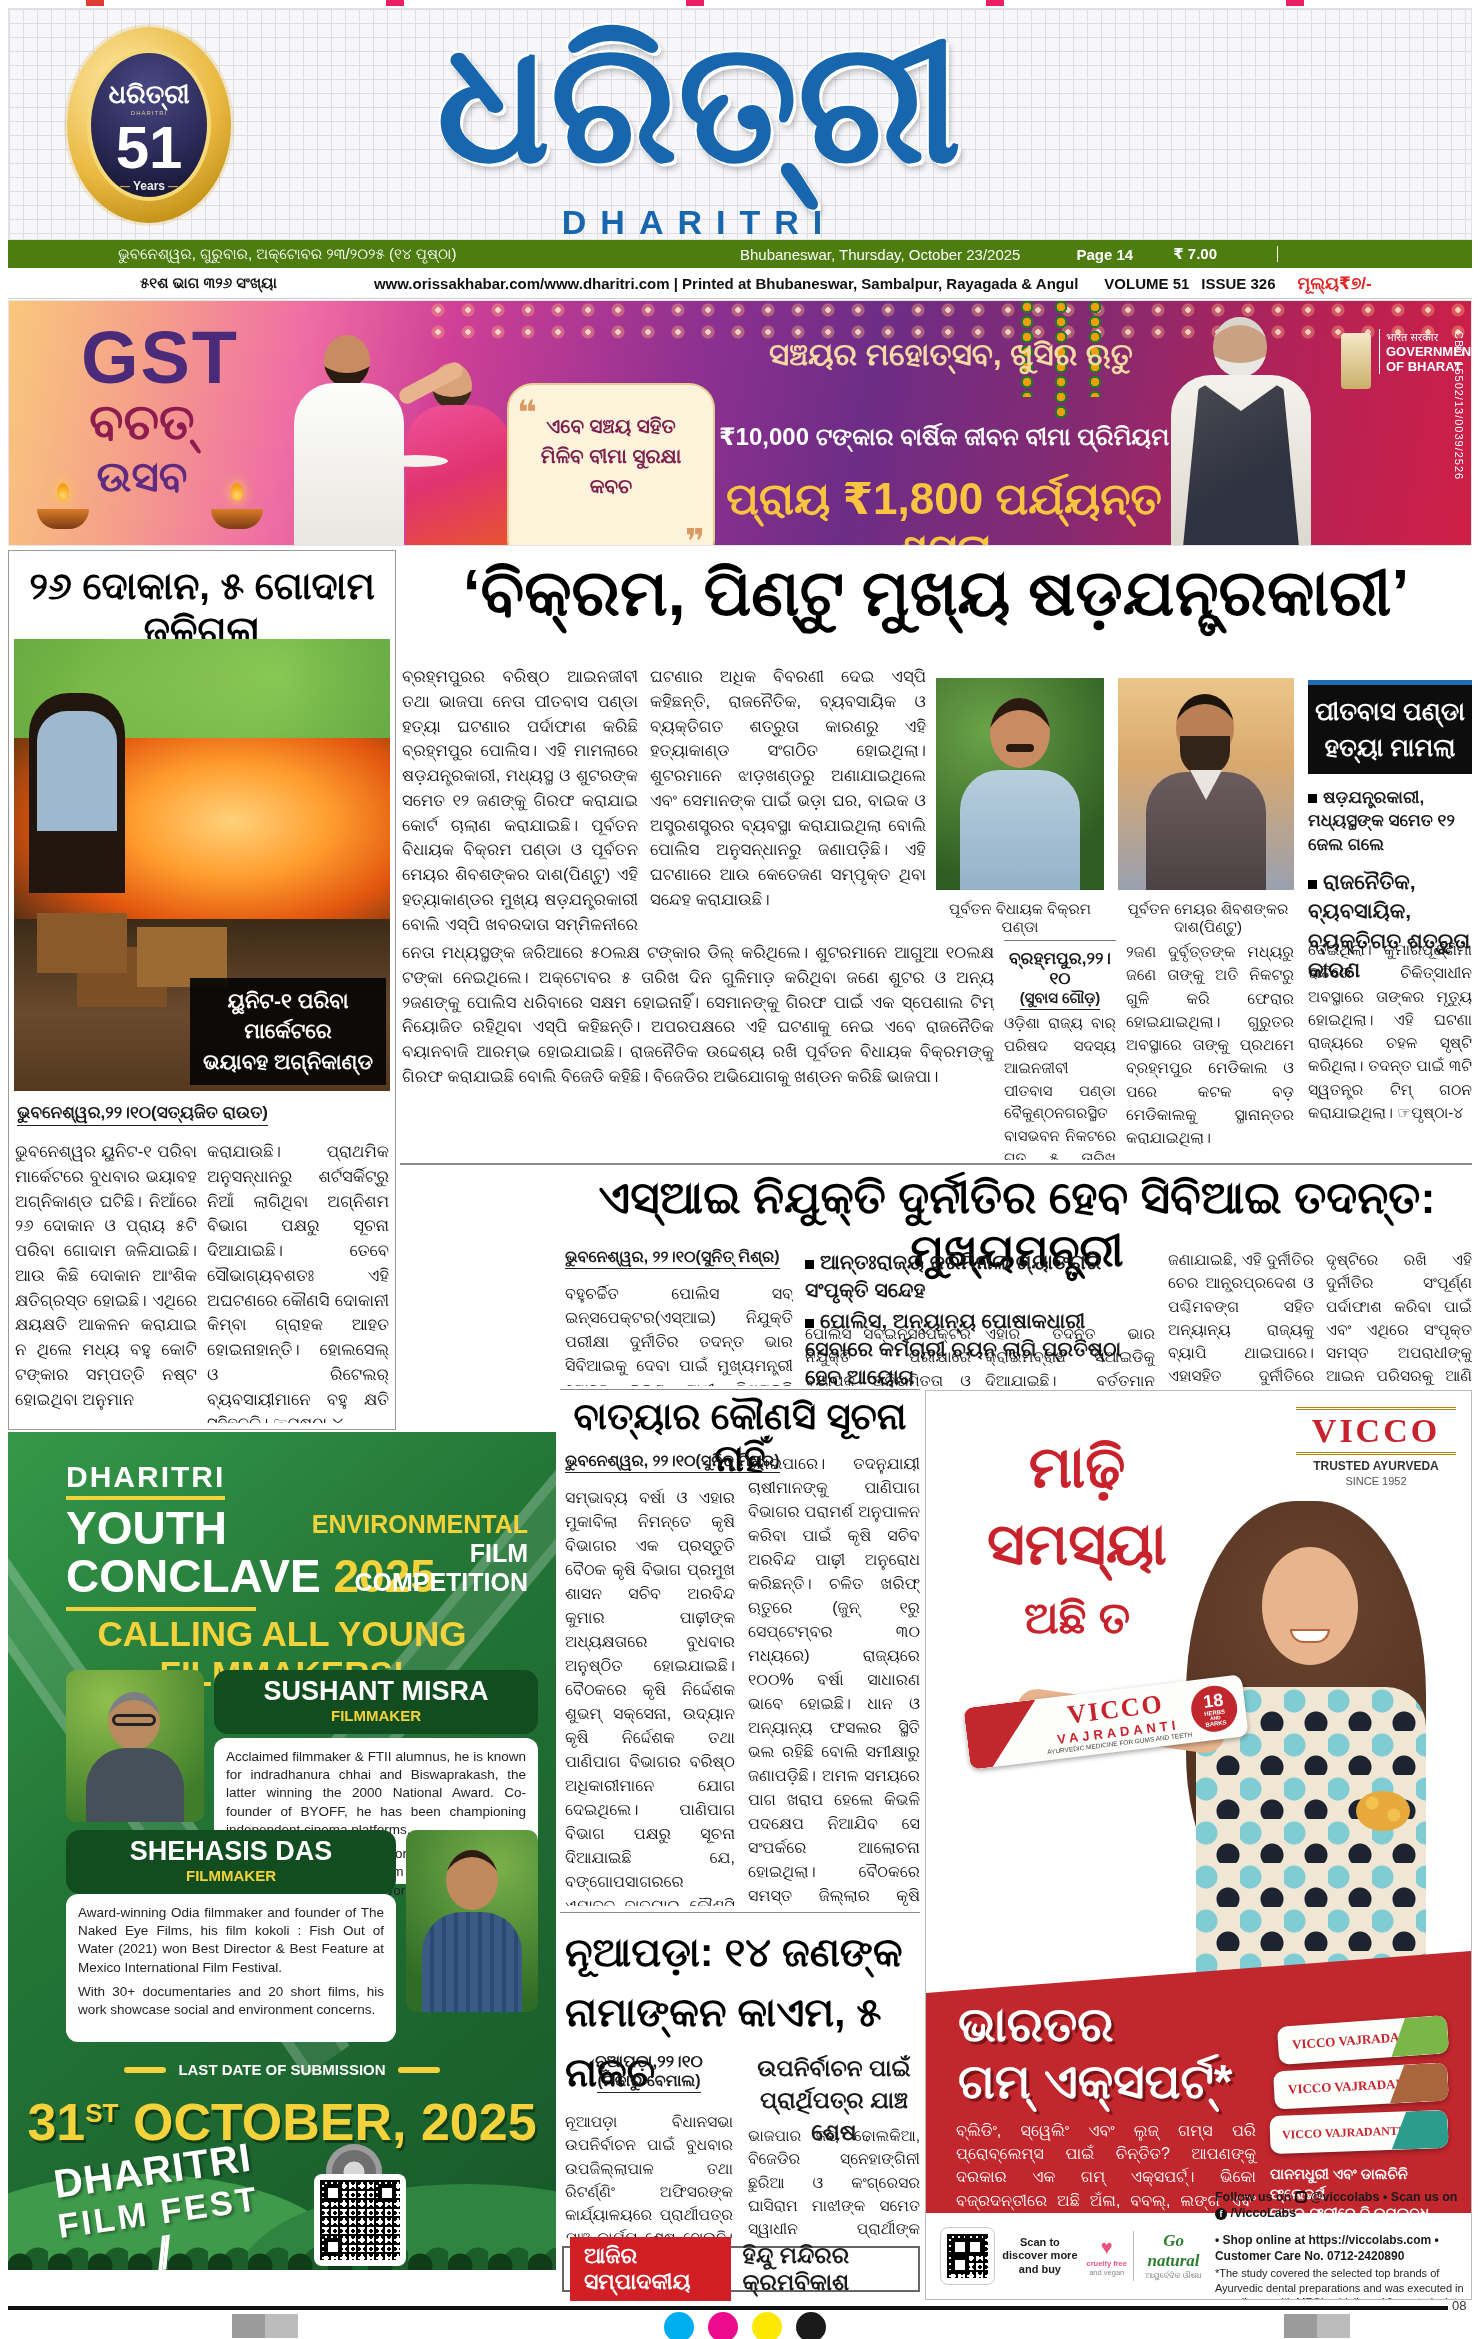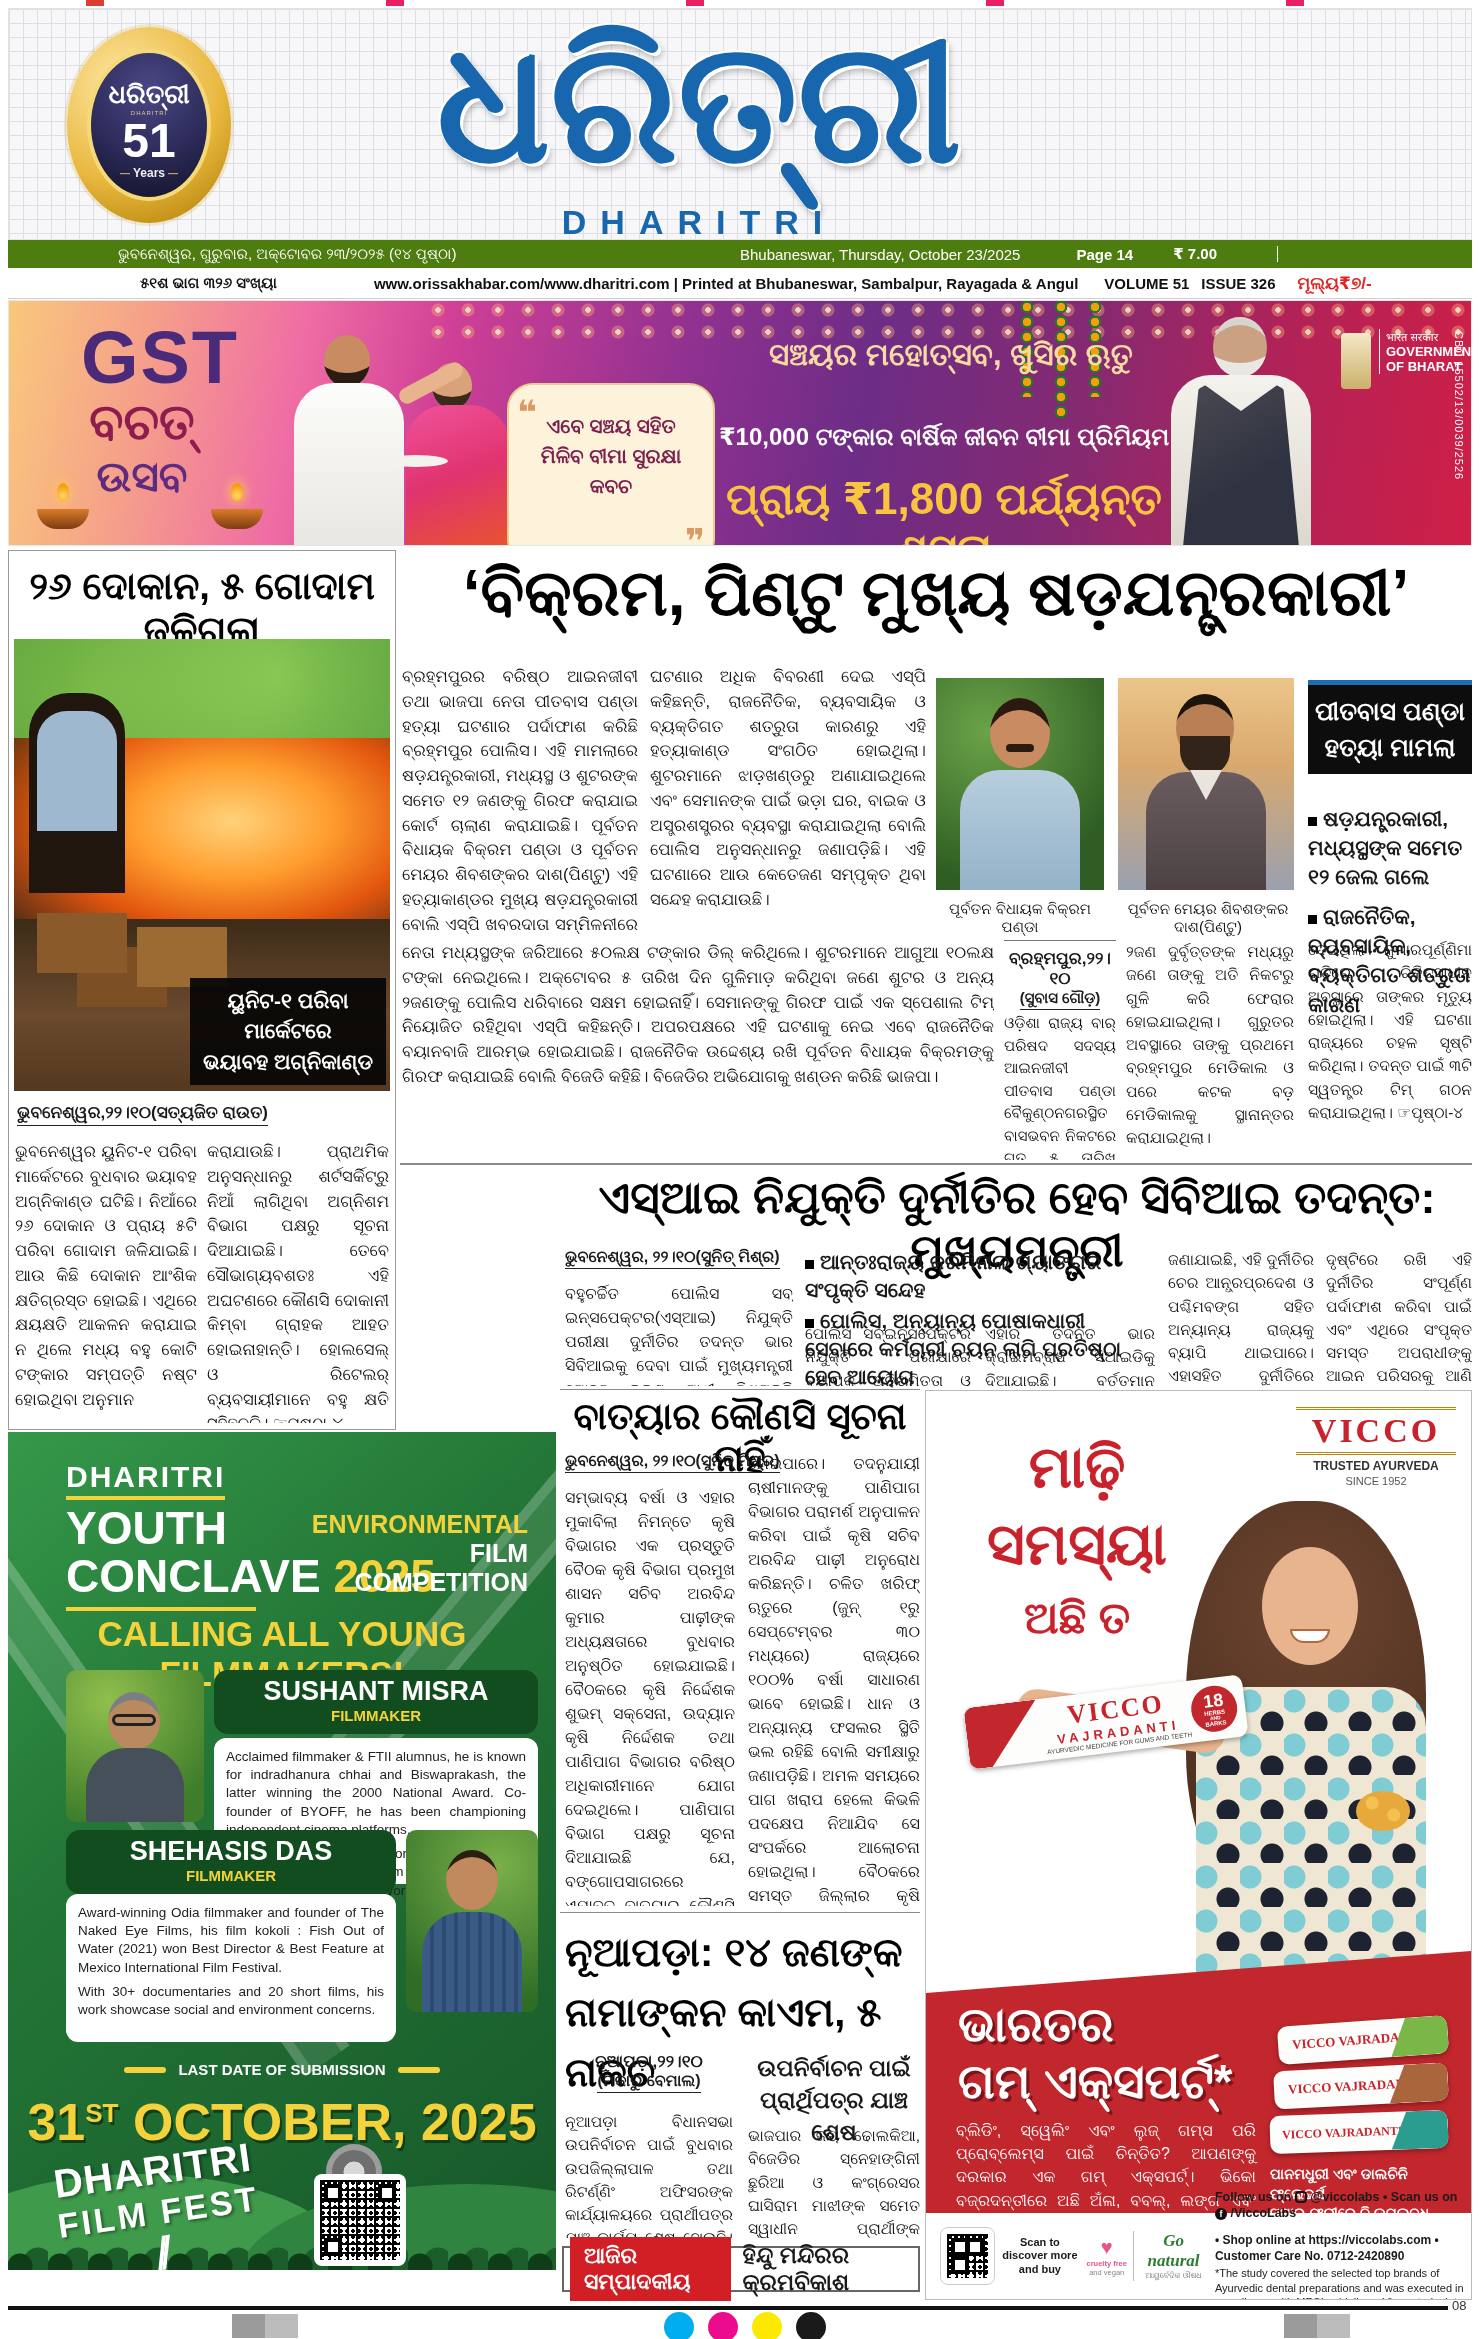--- a/index.html
+++ b/index.html
@@ -8,21 +8,21 @@
 .abs{position:absolute}
 .ctr{text-align:center}
 .b{font-weight:bold}
 
 #masthead{left:8px;top:8px;width:1464px;height:232px;background:#f7f7f9;background-image:linear-gradient(#dddde4 1px,transparent 1px),linear-gradient(90deg,#dddde4 1px,transparent 1px);background-size:14px 14px;border:1px solid #e2e2e2}
 #badge{left:40px;top:12px;width:200px;height:208px}
 .badge-gold{position:absolute;left:18px;top:6px;width:164px;height:196px;border-radius:50%;background:radial-gradient(circle at 35% 30%,#ffe9a8,#e9b83f 55%,#b8860b 90%);box-shadow:0 0 0 3px #d4a62a33}
 .badge-inner{position:absolute;left:38px;top:28px;width:124px;height:152px;border-radius:50%;background:radial-gradient(circle at 50% 25%,#4a4884,#2b2a58 55%,#15142e 95%);border:4px solid #f5d878;color:#fff;text-align:center;padding-top:26px}
 .badge-odia{font-size:26px;font-weight:bold}
 .badge-sub{font-size:6px;letter-spacing:1px;color:#d9c98e}
-.badge-51{font-size:48px;font-weight:bold;line-height:1.05}
+.badge-51{font-size:60px;font-weight:bold;line-height:1.05}
 .badge-years{font-size:12px;font-weight:bold;color:#eee}
 .badge-years:before,.badge-years:after{content:"—";color:#caa84e;font-size:10px;margin:0 3px}
 #logo-odia{left:300px;top:-6px;width:780px;height:206px;font-size:168px;line-height:200px;font-weight:bold;color:#1766ae;text-align:center;text-shadow:3px 3px 0 #fff,-2px -2px 0 #fff,4px 6px 6px rgba(0,0,0,.25)}
 #logo-latin{left:300px;top:194px;width:780px;text-align:center;font-size:34px;font-weight:bold;letter-spacing:14px;color:#1766ae}
 
 #datebar{left:8px;top:240px;width:1464px;height:28px;background:#4d7c0f;color:#fff;display:flex;align-items:center;font-size:15px}
 #infobar{left:8px;top:268px;width:1464px;height:31px;display:flex;align-items:center;font-size:15px;font-weight:bold;color:#111;border-bottom:1px solid #cfcfcf}
 .vsep{display:inline-block;width:1px;height:16px;background:#fff;margin:0 14px}
 
 #gstad{left:8px;top:300px;width:1464px;height:246px;background:linear-gradient(100deg,#f9c87c 0%,#f59e8b 10%,#ef6da4 20%,#cf3f96 30%,#8f3190 46%,#6d2d86 58%,#842a72 72%,#b32257 86%,#cf1f46 100%);border:1px solid #e5e5e5;overflow:hidden}
@@ -200,21 +200,21 @@
   <div class="torso" style="left:28px;top:94px;width:120px;height:118px;background:linear-gradient(#6a5c5e,#4c4244)"></div>
   <div class="abs" style="left:72px;top:92px;width:32px;height:30px;background:#e9e5de;clip-path:polygon(0 0,100% 0,50% 100%)"></div>
 </div>
 <div class="abs cap" style="left:1108px;top:896px;width:200px">ପୂର୍ବତନ ମେୟର ଶିବଶଙ୍କର ଦାଶ(ପିଣ୍ଟୁ)</div>
 
 <div class="abs" style="left:1308px;top:680px;width:164px">
   <div style="border-top:5px solid #1f6cb0;background:#0d0d0d;color:#fff;text-align:center;font-weight:bold;font-size:25px;line-height:1.45;padding:8px 2px">
     <div>ପୀତବାସ ପଣ୍ଡା</div>
     <div>ହତ୍ୟା ମାମଲା</div>
   </div>
-  <div class="b" style="font-size:21px;line-height:1.4;margin-top:30px"><span class="bullet-sq"></span><span>ଷଡ଼ଯନ୍ତ୍ରକାରୀ, ମଧ୍ୟସ୍ଥଙ୍କ ସମେତ ୧୨ ଜେଲ ଗଲେ</span></div>
+  <div class="b" style="font-size:17px;line-height:1.4;margin-top:12px"><span class="bullet-sq"></span><span>ଷଡ଼ଯନ୍ତ୍ରକାରୀ, ମଧ୍ୟସ୍ଥଙ୍କ ସମେତ ୧୨ ଜେଲ ଗଲେ</span></div>
   <div class="b" style="font-size:21px;line-height:1.4;margin-top:10px"><span class="bullet-sq"></span><span>ରାଜନୈତିକ, ବ୍ୟବସାୟିକ, ବ୍ୟକ୍ତିଗତ ଶତ୍ରୁତା କାରଣ</span></div>
 </div>
 
 <div class="ncol" style="left:402px;top:940px;width:592px;height:218px">ନେତା ମଧ୍ୟସ୍ଥଙ୍କ ଜରିଆରେ ୫୦ଲକ୍ଷ ଟଙ୍କାର ଡିଲ୍ କରିଥିଲେ। ଶୁଟରମାନେ ଆଗୁଆ ୧୦ଲକ୍ଷ ଟଙ୍କା ନେଇଥିଲେ। ଅକ୍ଟୋବର ୫ ତାରିଖ ଦିନ ଗୁଳିମାଡ଼ କରିଥିବା ଜଣେ ଶୁଟର ଓ ଅନ୍ୟ ୨ଜଣଙ୍କୁ ପୋଲିସ ଧରିବାରେ ସକ୍ଷମ ହୋଇନାହିଁ। ସେମାନଙ୍କୁ ଗିରଫ ପାଇଁ ଏକ ସ୍ପେଶାଲ ଟିମ୍ ନିୟୋଜିତ ରହିଥିବା ଏସ୍‌ପି କହିଛନ୍ତି। ଅପରପକ୍ଷରେ ଏହି ଘଟଣାକୁ ନେଇ ଏବେ ରାଜନୈତିକ ବୟାନବାଜି ଆରମ୍ଭ ହୋଇଯାଇଛି। ରାଜନୈତିକ ଉଦ୍ଦେଶ୍ୟ ରଖି ପୂର୍ବତନ ବିଧାୟକ ବିକ୍ରମଙ୍କୁ ଗିରଫ କରାଯାଇଛି ବୋଲି ବିଜେଡି କହିଛି। ବିଜେଡିର ଅଭିଯୋଗକୁ ଖଣ୍ଡନ କରିଛି ଭାଜପା।</div>
 <div class="abs" style="left:1004px;top:940px;width:112px;border-top:1px solid #777;padding-top:8px;text-align:center">
   <div class="dl">ବ୍ରହ୍ମପୁର,୨୨।୧୦</div>
   <div class="dl dlu" style="font-size:15px">(ସୁବାସ ଗୌଡ଼)</div>
 </div>
 <div class="ncol" style="left:1004px;top:1012px;width:112px;height:148px;font-size:15px">ଓଡ଼ିଶା ରାଜ୍ୟ ବାର୍ ପରିଷଦ ସଦସ୍ୟ ଆଇନଜୀବୀ ପୀତବାସ ପଣ୍ଡା ବୈକୁଣ୍ଠନଗରସ୍ଥିତ ବାସଭବନ ନିକଟରେ ଗତ ୫ ତାରିଖ ରାତିରେ ଗୁଳିମାଡ଼ର ଶିକାର ହୋଇଥିଲେ।</div>
 <div class="ncol" style="left:1126px;top:940px;width:168px;height:220px;font-size:15.5px">୨ଜଣ ଦୁର୍ବୃତ୍ତଙ୍କ ମଧ୍ୟରୁ ଜଣେ ତାଙ୍କୁ ଅତି ନିକଟରୁ ଗୁଳି କରି ଫେରାର ହୋଇଯାଇଥିଲା। ଗୁରୁତର ଅବସ୍ଥାରେ ତାଙ୍କୁ ପ୍ରଥମେ ବ୍ରହ୍ମପୁର ମେଡିକାଲ ଓ ପରେ କଟକ ବଡ଼ ମେଡିକାଲକୁ ସ୍ଥାନାନ୍ତର କରାଯାଇଥିଲା।</div>

